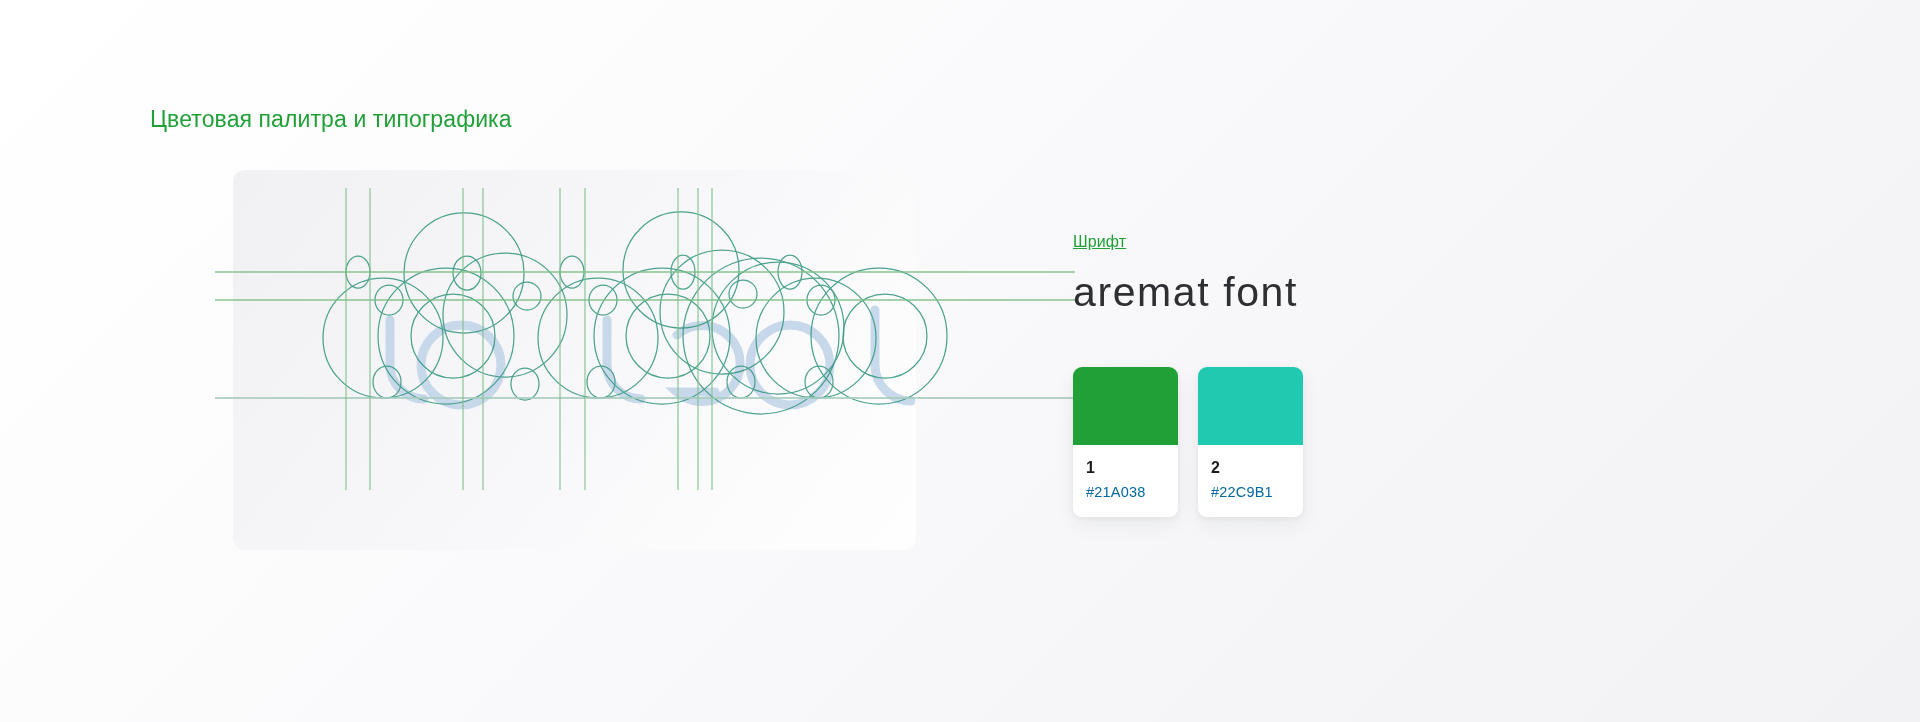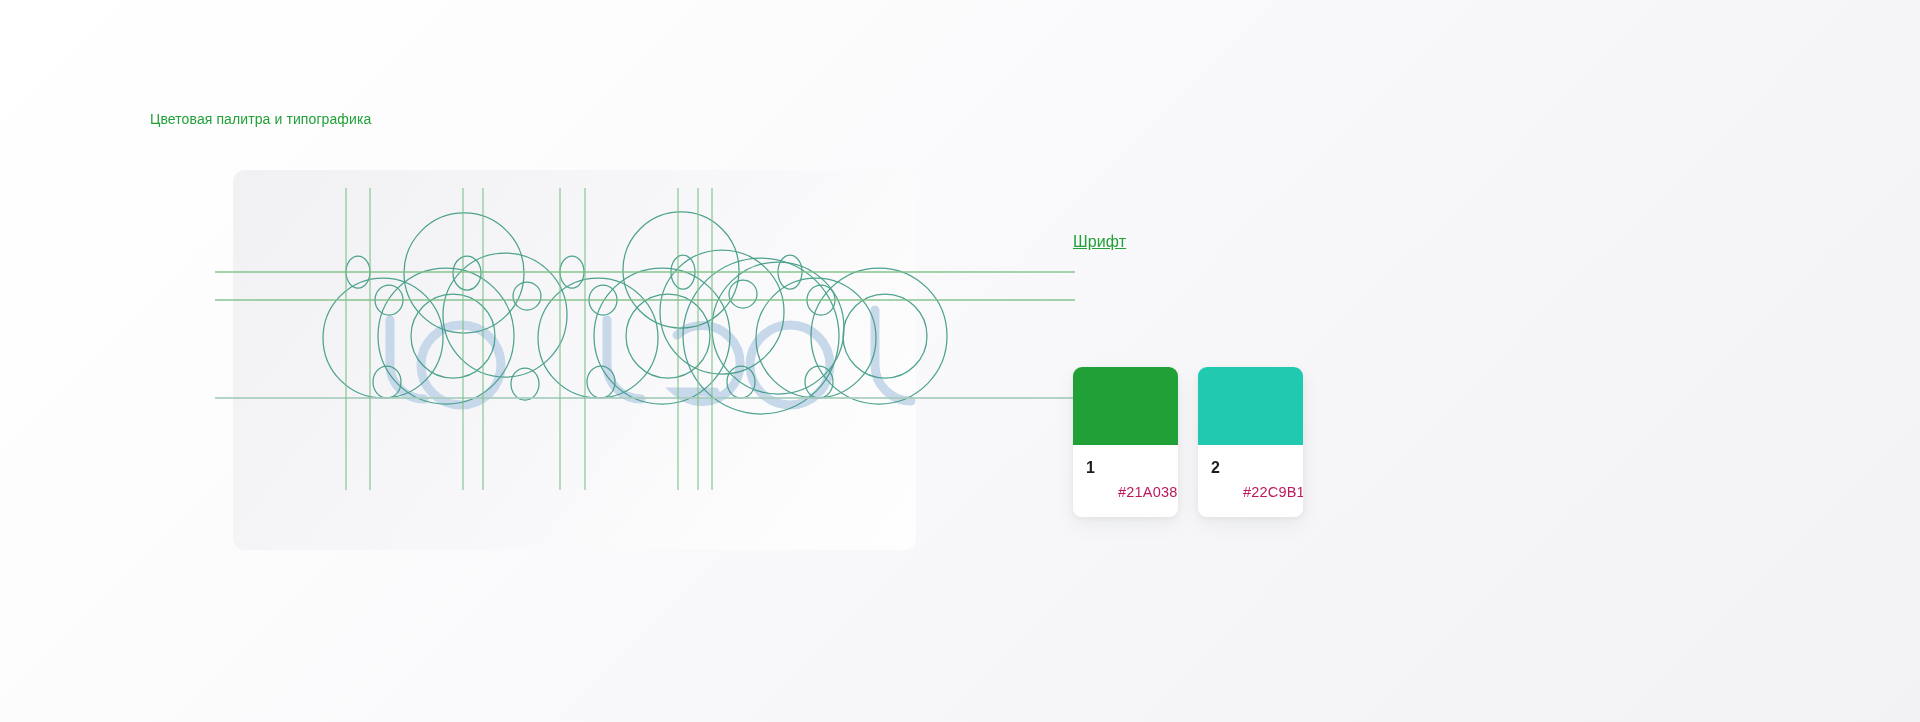--- a/index.html
+++ b/index.html
@@ -21,21 +21,21 @@
                   #f2f2f5 100%);
     position: relative;
     -webkit-font-smoothing: antialiased;
   }
 
   
   .section-title {
     position: absolute;
     left: 150px;
     top: 108px;
-    font-size: 14px;
+    font-size: 23px;
     line-height: 22px;
     letter-spacing: 0.1px;
     color: #21a038;
     white-space: nowrap;
   }
 
   
   .construction-panel {
     position: absolute;
     left: 233px;
@@ -120,24 +120,23 @@
   .swatch-index {
     font-size: 16px;
     font-weight: 700;
     color: #1c1d20;
     line-height: 20px;
   }
 
   .swatch-hex {
     margin-top: 5px;
     font-size: 14.5px;
-    color: #be185d;
+    color: #0369a1;
     line-height: 18px;
     letter-spacing: 0.2px;
-    margin-left: 32px;
   }
 </style>
 </head>
 <body>
 
 <div class="section-title">Цветовая палитра и типографика</div>
 
 <div class="construction-panel">
 
   <svg class="construction-svg" viewBox="0 0 880 400">
@@ -201,20 +200,21 @@
       <line x1="370" y1="28" x2="370" y2="330"></line>
       <line x1="463" y1="28" x2="463" y2="330"></line>
       <line x1="483" y1="28" x2="483" y2="330"></line>
       <line x1="497" y1="28" x2="497" y2="330"></line>
     </g>
   </svg>
 </div>
 
 <div class="type-block">
   <div class="type-label">Шрифт</div>
+  <div class="font-sample">aremat font</div>
 </div>
 
 <div class="swatches">
 
   <div class="swatch-card">
     <div class="swatch-chip" style="background: rgb(33, 160, 56);"></div>
     <div class="swatch-meta">
       <div class="swatch-index">1</div>
       <div class="swatch-hex">#21A038</div>
     </div>

